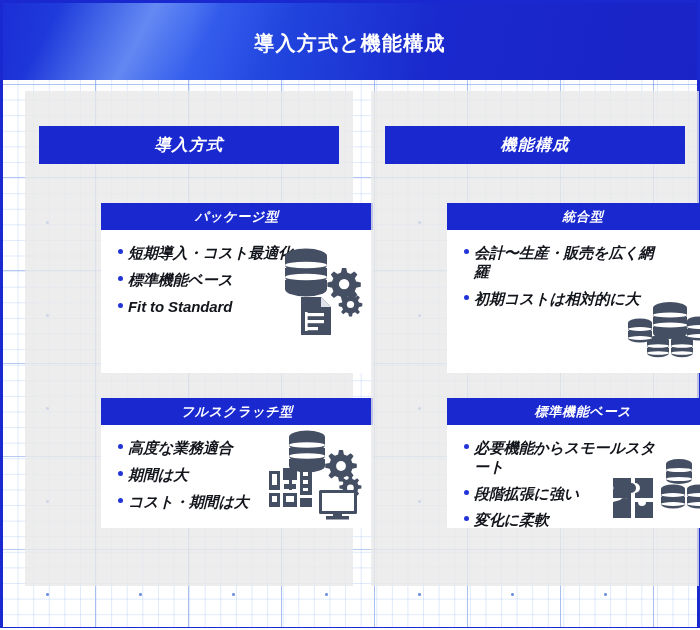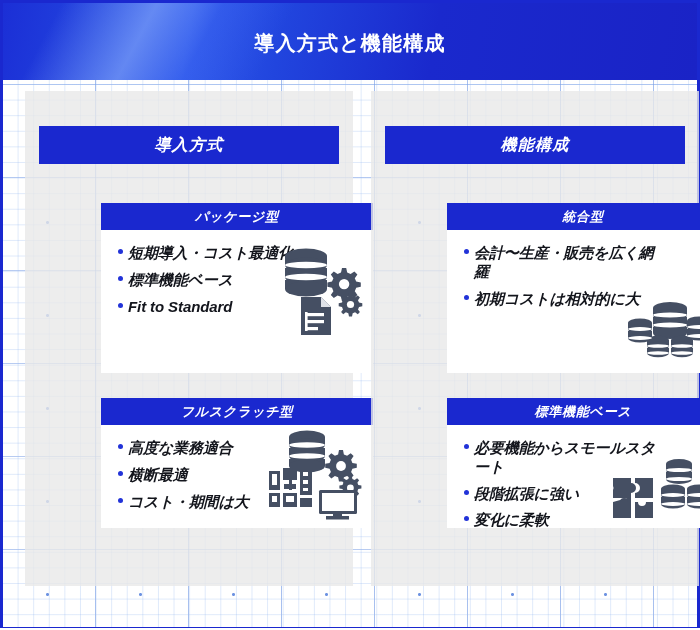--- a/index.html
+++ b/index.html
@@ -159,21 +159,21 @@
           <span class="card-header-label">フルスクラッチ型</span>
         </div>
         <div class="card-body">
           <div class="bullets">
             <div class="bullet-row">
               <span class="bullet-dot"></span>
               <span class="bullet-text">高度な業務適合</span>
             </div>
             <div class="bullet-row">
               <span class="bullet-dot"></span>
-              <span class="bullet-text">横断最適</span>
+              <span class="bullet-text">期間は大</span>
             </div>
             <div class="bullet-row">
               <span class="bullet-dot"></span>
               <span class="bullet-text">コスト・期間は大</span>
             </div>
           </div>
           <div class="art">
             <svg width="100" height="92" viewBox="0 0 100 92">
 
               <g fill="#454f63">

